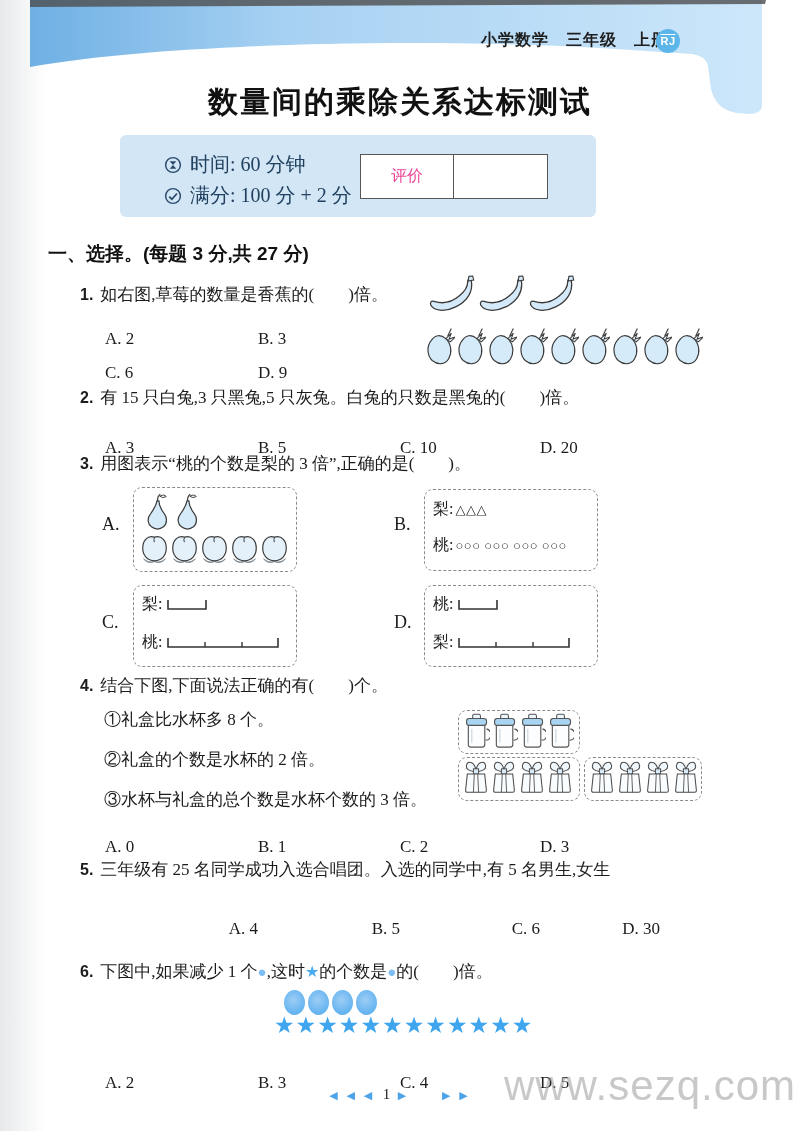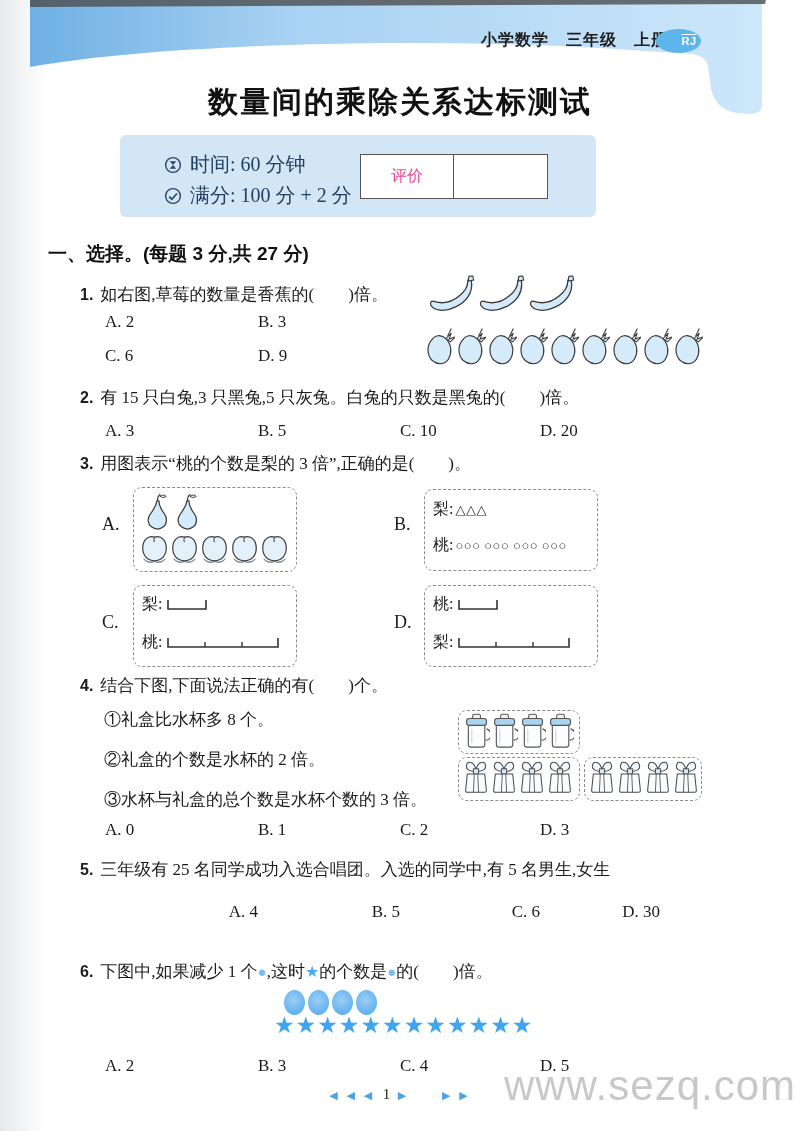--- a/index.html
+++ b/index.html
@@ -9,21 +9,21 @@
   }
   .edge-shade{position:absolute;left:0;top:0;width:46px;height:1131px;
     background:linear-gradient(90deg, rgba(120,130,140,.18), rgba(120,130,140,0));}
   .top-deco{position:absolute;left:0;top:0;}
   
   .book-label{position:absolute;right:132px;top:30px;font-family:"Liberation Sans",sans-serif;
     font-weight:700;font-size:16px;color:#1e1e1e;letter-spacing:1px;}
   .rj-badge{position:absolute;left:656px;top:29px;width:24px;height:24px;border-radius:50%;
     background:#5db6ea;color:#fff;font-family:"Liberation Sans",sans-serif;font-weight:700;
     font-size:11px;display:flex;align-items:center;justify-content:center;letter-spacing:.5px;
-    text-decoration:overline;padding-left:21px;}
+    text-decoration:overline;}
   
   .title{position:absolute;left:0;top:82px;width:800px;text-align:center;margin:0;
     font-size:30px;font-weight:700;letter-spacing:2px;color:#111;}
   
   .info-box{position:absolute;left:120px;top:135px;width:476px;height:82px;
     background:#d2e6f6;border-radius:6px;}
   .info-line{position:absolute;left:44px;display:flex;align-items:center;gap:8px;
     color:#21415f;font-size:20px;}
   .info-line.l1{top:16px;}
   .info-line.l2{top:47px;}
@@ -32,21 +32,21 @@
     background:#fff;border:1.5px solid #555;display:flex;}
   .eval-cell-label{width:92px;border-right:1.5px solid #555;display:flex;align-items:center;
     justify-content:center;font-size:16px;color:#ec4899;}
   .eval-cell-empty{flex:1;}
   
   .section-heading{position:absolute;left:48px;top:241px;font-family:"Liberation Sans",sans-serif;
     font-weight:700;font-size:19px;color:#111;}
   
   .qline{position:absolute;font-size:17px;white-space:nowrap;}
   .qnum{font-family:"Liberation Sans",sans-serif;font-weight:700;font-size:16px;margin-right:7px;}
-  .optrow{position:absolute;left:105px;font-size:17px;}
+  .optrow{position:absolute;left:105px;font-size:17px;margin-top:17px;}
   .optrow4{display:grid;grid-template-columns:153px 142px 140px 120px;}
   .optrow2{display:grid;grid-template-columns:153px 160px;grid-auto-rows:34px;}
   .statement{position:absolute;left:104px;font-size:17px;white-space:nowrap;}
   
   .art-row{position:absolute;display:flex;align-items:flex-end;}
   .dashed-box{position:absolute;border:1.6px dashed #8a8a8a;border-radius:9px;background:#fff;}
   .opt-label{position:absolute;font-size:18px;}
   .fig-line{position:absolute;display:flex;align-items:center;font-size:16px;color:#222;white-space:nowrap;}
   .fig-sym{font-size:13px;letter-spacing:.5px;margin-left:2px;}
   .bracket{display:inline-block;margin-left:4px;}

